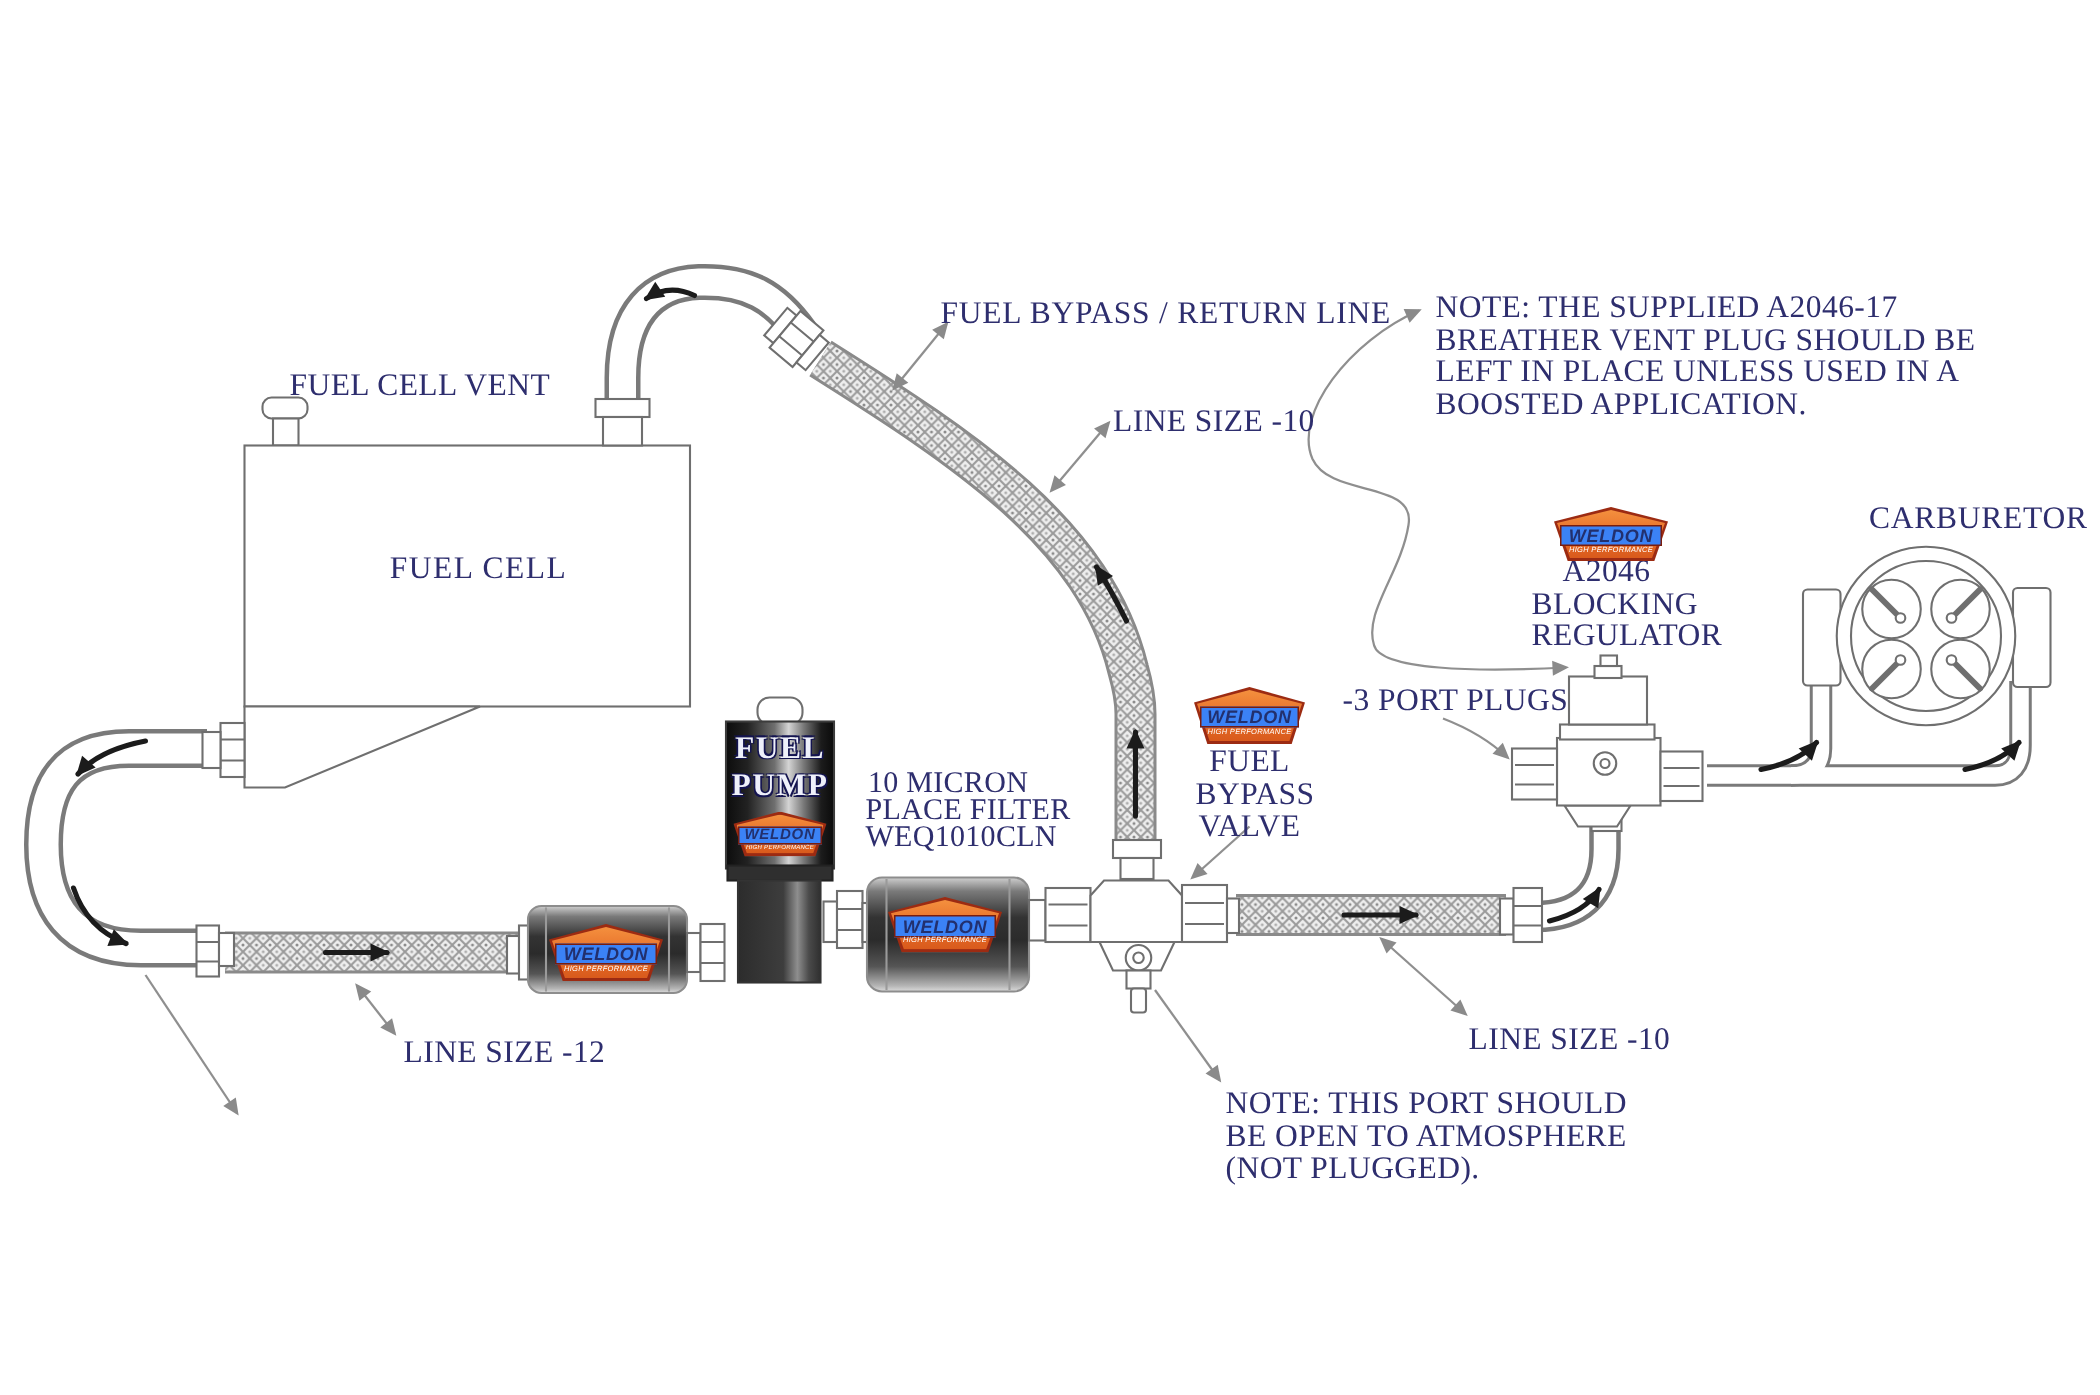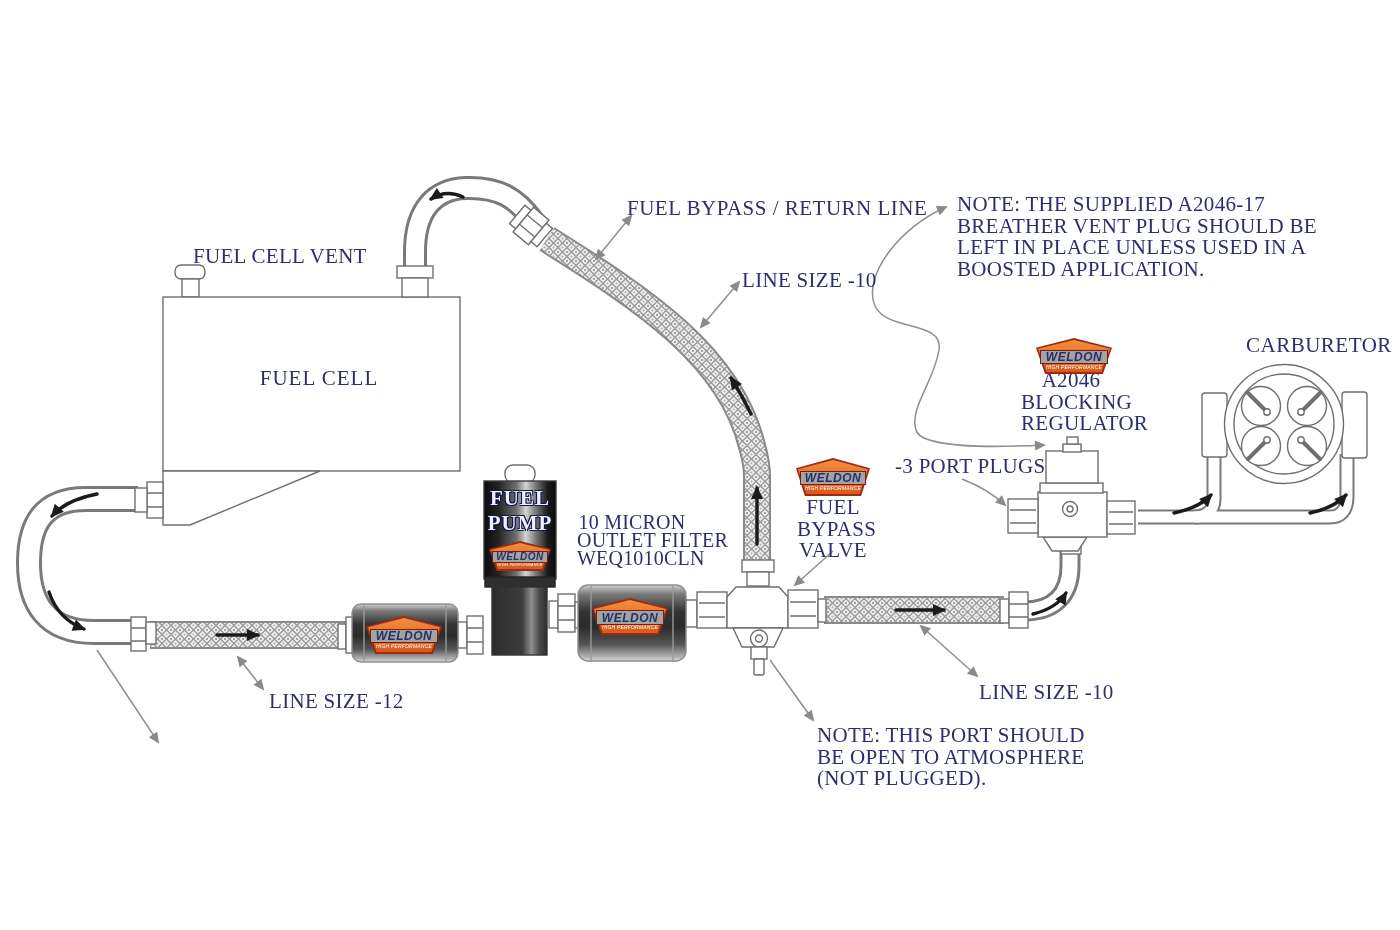--- a/index.html
+++ b/index.html
@@ -18,21 +18,21 @@
   .pump-label{position:absolute;left:484px;top:486px;width:72px;text-align:center;
       font-weight:bold;font-size:21px;line-height:25px;letter-spacing:1px;color:#eef0fa;
       text-shadow:1px 1px 0 #141450,-1px -1px 0 #141450,1px -1px 0 #141450,-1px 1px 0 #141450;}
   
   .badge{position:absolute;font-size:12px;}
   .bshape{position:absolute;inset:0;background:var(--badge-border);
       clip-path:polygon(50% 0%,100% 27%,88% 100%,12% 100%,0% 27%);
       filter:drop-shadow(0 0 2px rgba(255,255,255,.9));}
   .bfill{position:absolute;inset:2px;background:linear-gradient(180deg,#f4903e 0%,var(--badge-orange) 45%,#d95a1c 100%);
       clip-path:polygon(50% 0%,100% 27%,88% 100%,12% 100%,0% 27%);}
-  .bband{position:absolute;left:5%;right:5%;top:33%;height:34%;background:#a3a3a3;
+  .bband{position:absolute;left:5%;right:5%;top:33%;height:34%;background:#3b82f6;
       border:1px solid #7a1d0d;display:flex;align-items:center;justify-content:center;
       font-family:"Liberation Sans",sans-serif;font-weight:bold;font-style:italic;
       color:var(--badge-text);letter-spacing:.5px;}
   .btag{position:absolute;left:0;right:0;top:71%;text-align:center;color:#fff;
       font-family:"Liberation Sans",sans-serif;font-style:italic;font-size:5px;letter-spacing:.2px;}
 </style>
 </head>
 <body>
 
 <div id="stage">
@@ -285,21 +285,21 @@
 
 <div class="lbl ctr" style="left:797px;top:497px;width:72px;line-height:21.5px;">
   <div>FUEL</div>
   <div>BYPASS</div>
   <div>VALVE</div>
 </div>
 
 
 <div class="lbl ctr sm" style="left:577px;top:513px;width:110px;">
   <div>10 MICRON</div>
-  <div>OUTLET FILTER</div>
+  <div>PLACE FILTER</div>
   <div>WEQ1010CLN</div>
 </div>
 
 <div class="pump-label">
   <div>FUEL</div>
   <div>PUMP</div>
 </div>
 
 <div class="lbl" style="left:269px;top:692px;">LINE SIZE -12</div>
 

